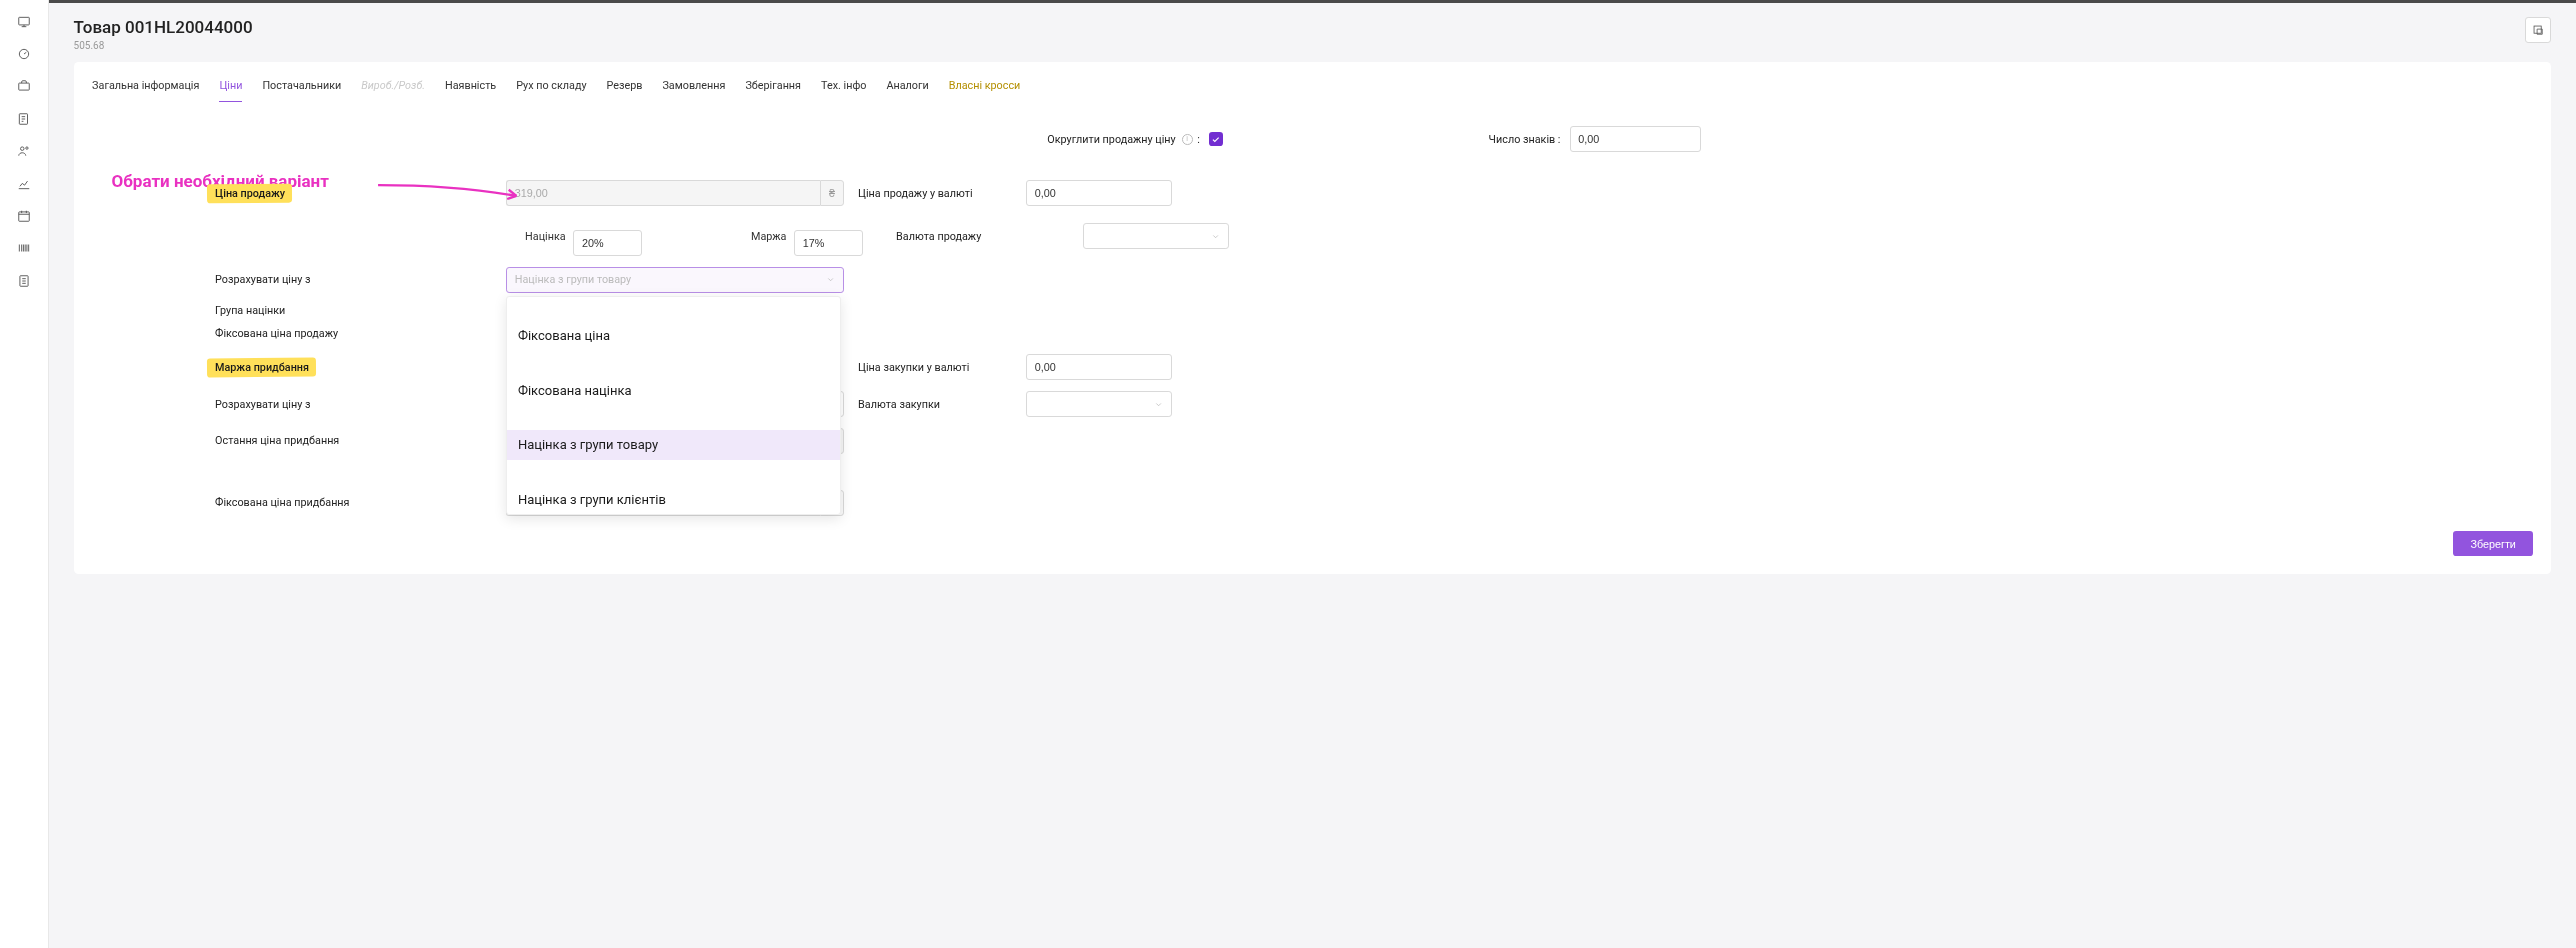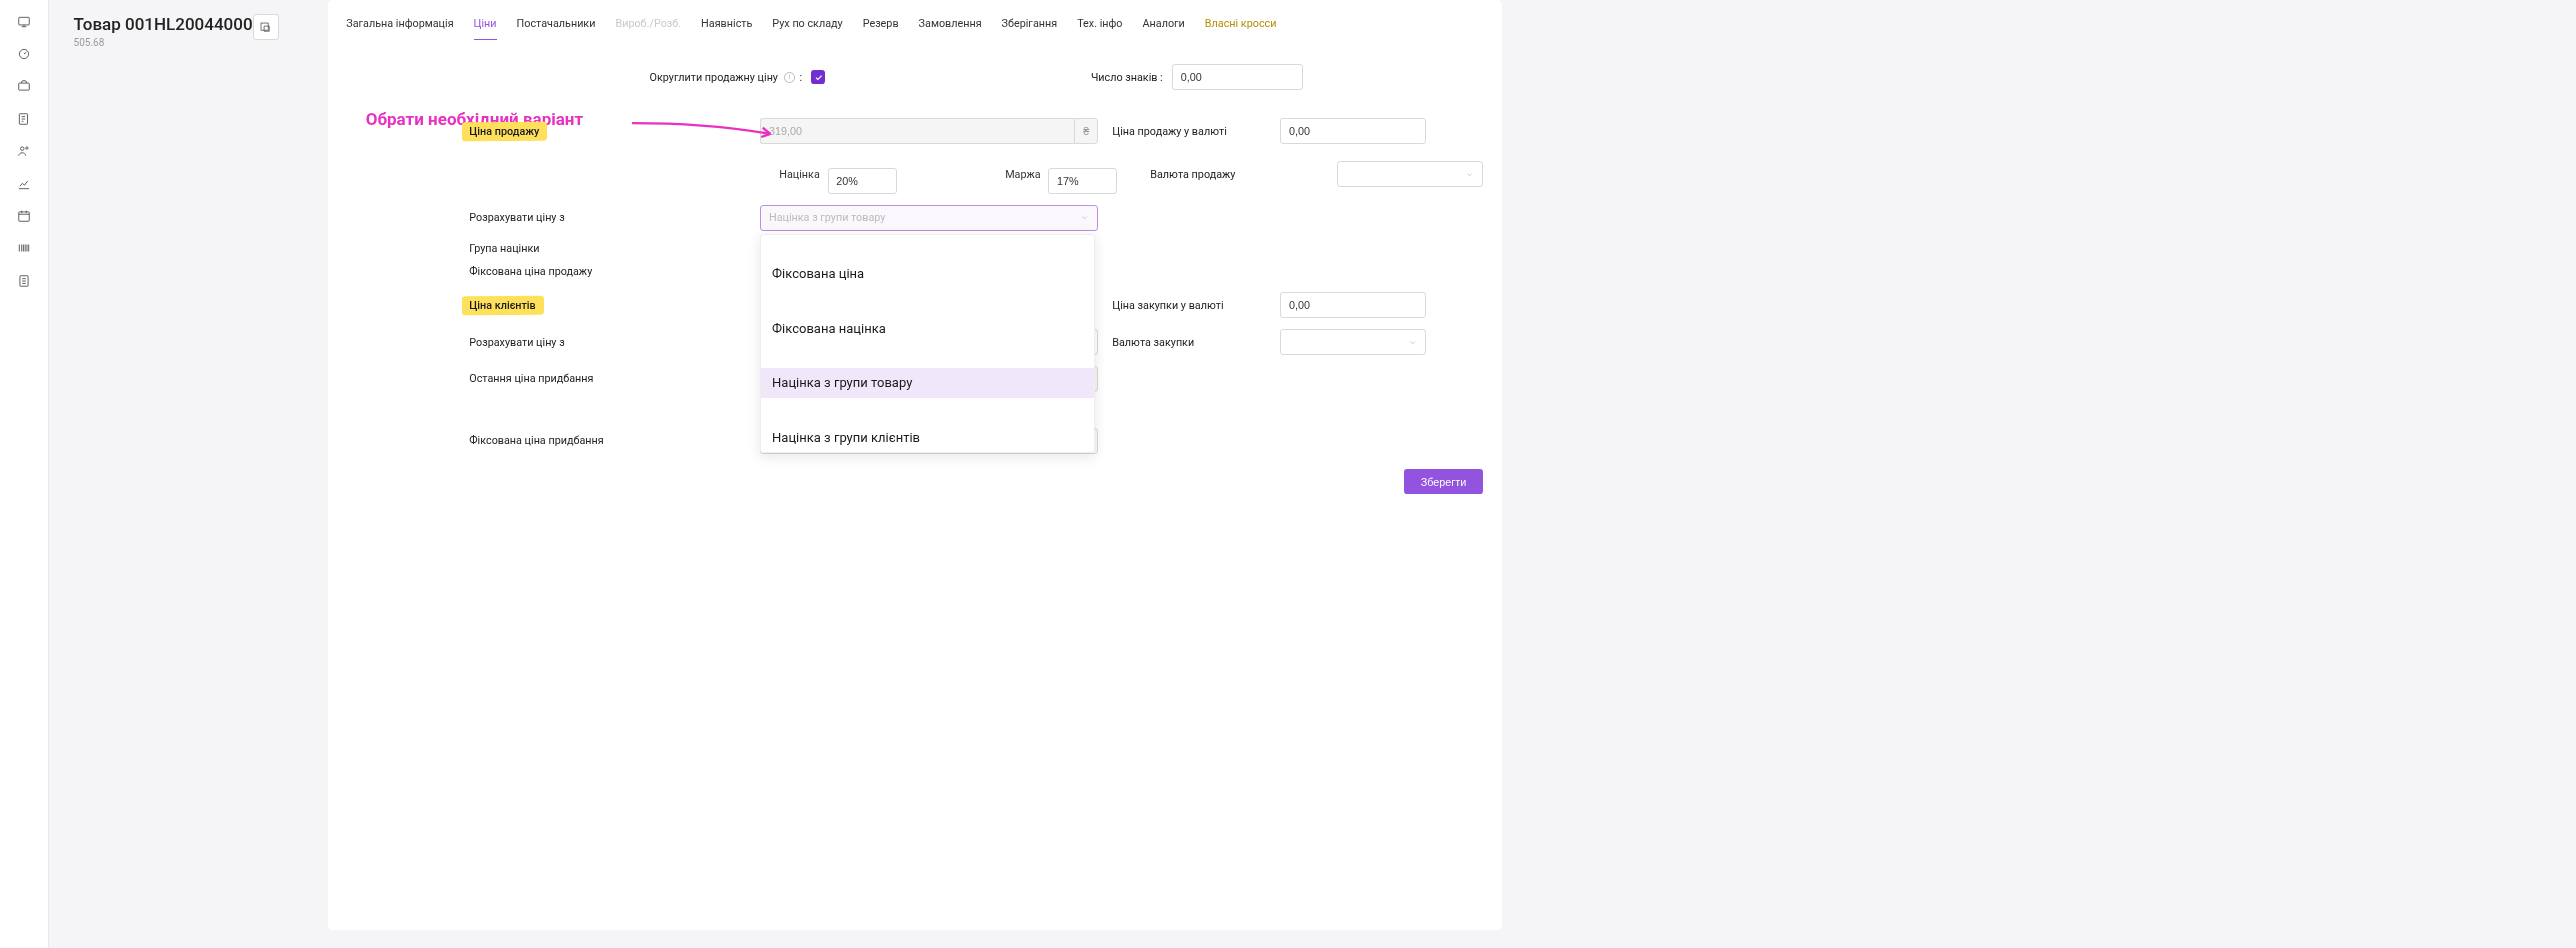--- a/index.html
+++ b/index.html
@@ -20,21 +20,21 @@
     padding-top: 14px;
     gap: 17px;
   }
   .sidebar-icon {
     width: 15.4px; height: 15.4px;
     display: flex; align-items: center; justify-content: center;
     color: #555;
     cursor: pointer;
   }
   .sidebar-icon svg { width: 14px; height: 14px; stroke: currentColor; fill: none; stroke-width: 1.6; }
-  .main { flex: 1; display: flex; flex-direction: row; }
+  .main { flex: 1; display: flex; flex-direction: column; }
   .top-dark {
     height: 3.1px;
     background: #4a4a4a;
   }
   .header {
     padding: 14px 24.6px 10.8px 24.6px;
     display: flex; align-items: flex-start; justify-content: space-between;
   }
   .header-left h1 { font-size: 17px; font-weight: 500; color: #222; }
   .header-sub { color: #9a9a9a; font-size: 10px; margin-top: 3.1px; }
@@ -54,21 +54,21 @@
     padding: 0 18.5px 18.5px 18.5px;
     position: relative;
   }
   .tabs {
     display: flex; gap: 20px;
     border-bottom: 0.8px solid transparent;
     padding-top: 17px;
     margin-bottom: 23px;
   }
   .tab { font-size: 10.8px; color: #333; padding-bottom: 9.2px; cursor: pointer; }
-  .tab.disabled { color: #c9c9c9; }
+  .tab.disabled { color: #c9c9c9; font-style: italic; }
   .tab.active { color: #9254de; border-bottom: 1.5px solid #9254de; }
   .tab.warn { color: #b48f00; }
 
   .form-row {
     display: grid;
     grid-template-columns: 277px 338px 154px 146px;
     gap: 14px;
     align-items: center;
     margin-bottom: 10.8px;
   }
@@ -331,21 +331,21 @@
         <div class="label">Фіксована ціна продажу</div>
         <div></div>
           <div></div>
           <div></div>
       </div>
 
       <div class="form-row" style="margin-left: 123px; margin-top: 14px;">
         <div>
           <span class="highlight-wrap">
             <span class="highlight"></span>
-            <span class="highlight-text">Ціна клієнтів</span>
+            <span class="highlight-text">Маржа придбання</span>
           </span>
         </div>
         <div></div>
         <div class="label-small">Ціна закупки у валюті</div>
         <input class="input" value="0,00" style="">
       </div>
 
       <div class="form-row" style="margin-left: 123px;">
         <div class="label">Розрахувати ціну з</div>
         <div class="select-like" style="color:#333;">

